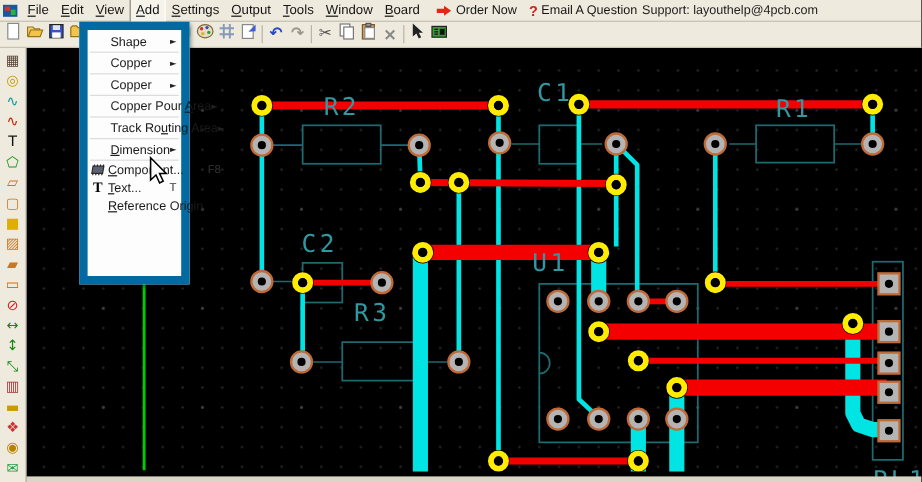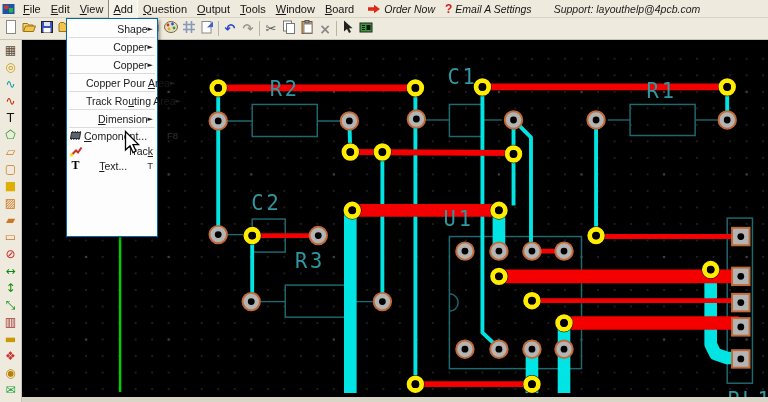--- a/index.html
+++ b/index.html
@@ -7,24 +7,24 @@
   #root{position:relative;width:768px;height:402px;border-radius:26px;}
 
   
   .menubar{position:absolute;left:0;top:0;width:768px;height:18px;background:#eeeadd;
     border-bottom:1px solid #d6d2c2;box-sizing:border-box;display:flex;align-items:center;
     font-size:11px;color:#151515;z-index:30;}
   .appicon{margin:0 3px 0 2px;display:flex;align-items:center;}
   .mb-item{display:inline-block;padding:1px 5px;white-space:nowrap;}
   .mb-item::first-letter{text-decoration:underline;}
   .mb-item.active{background:#f6f3ea;border:1px solid;border-color:#8a8678 #fdfdf8 #fdfdf8 #8a8678;padding:4px 4px;}
-  .mb-extra{display:flex;align-items:center;font-size:10.5px;white-space:nowrap;font-style:italic;}
+  .mb-extra{display:flex;align-items:center;font-size:10.5px;white-space:nowrap;}
   .mb-q{color:#d02020;font-weight:bold;font-size:12px;margin:0 3px 0 10px;}
   .mb-arrow{margin:0 3px 0 8px;display:flex;align-items:center;}
-  .mb-support{margin-left:22px;color:#222;}
+  .mb-support{margin-left:4px;color:#222;}
 
   
   .toolbar{position:absolute;left:0;top:18px;width:768px;height:22px;background:#eeeadd;
     border-bottom:1px solid #c9c5b5;box-sizing:border-box;display:flex;align-items:center;
     padding-left:2px;z-index:5;}
   .tb{width:18px;height:18px;display:flex;align-items:center;justify-content:center;flex:none;}
   .tbg{font-size:13px;line-height:16px;font-family:"DejaVu Sans",sans-serif;}
   .tbsep{width:1px;height:15px;background:#b9b5a5;margin:0 2px;flex:none;}
   .tbspacer{width:70px;flex:none;}
 
@@ -34,22 +34,22 @@
     align-items:center;padding-top:3px;gap:3px;z-index:5;}
   .sb{width:16px;height:14px;font-size:12px;line-height:14px;text-align:center;
     font-family:"DejaVu Sans",sans-serif;flex:none;}
 
   
   #pcb{position:absolute;left:22px;top:40px;z-index:1;}
   .bottomstrip{position:absolute;left:22px;top:397px;width:746px;height:5px;background:#d9d5c7;z-index:2;}
 
   
   .addmenu{position:absolute;left:66px;top:18px;width:92px;height:219px;background:#fdfdfd;
-    border:1px solid #0369a1;box-shadow:2px 2px 3px rgba(0,0,0,.35);z-index:40;box-sizing:border-box;
-    padding-top:1px;font-size:10.5px;color:#1a1a1a;text-align:right;}
+    border:7px solid #0369a1;box-shadow:2px 2px 3px rgba(0,0,0,.35);z-index:40;box-sizing:border-box;
+    padding-top:1px;font-size:10.5px;color:#1a1a1a;}
   .mi{display:flex;align-items:center;box-sizing:border-box;}
   .mi.grp{height:18px;border-bottom:1px solid #dcdcdc;margin:0 2px;padding-right:2px;}
   .mi.act{height:15.2px;padding-right:4px;}
   .mic{width:17px;display:flex;justify-content:center;align-items:center;flex:none;}
   .mil{flex:1;white-space:nowrap;}
   .mil u{text-decoration:underline;}
   .mis{font-size:9.5px;color:#333;margin-left:20px;}
   .mia{font-size:7px;color:#222;margin-left:auto;font-family:"DejaVu Sans",sans-serif;}
   .tserif{font-family:"Liberation Serif",serif;font-weight:bold;font-size:12px;color:#000;}
 
@@ -65,33 +65,33 @@
       <svg width="13" height="12">
           <rect x="0.5" y="1" width="12" height="10" fill="#1a56a8"></rect>
           <rect x="2" y="2.5" width="4.5" height="3.5" fill="#e03020"></rect>
           <rect x="7" y="5" width="4" height="4.5" fill="#30b040"></rect>
         </svg>
     </span>
     <span class="mb-item">File</span>
     <span class="mb-item">Edit</span>
     <span class="mb-item">View</span>
     <span class="mb-item active">Add</span>
-    <span class="mb-item">Question</span>
+    <span class="mb-item">Settings</span>
     <span class="mb-item">Output</span>
     <span class="mb-item">Tools</span>
     <span class="mb-item">Window</span>
     <span class="mb-item">Board</span>
     <span class="mb-arrow">
       <svg width="14" height="10">
           <path d="M1,3.2 h6 v-2.4 l6,4.2 -6,4.2 v-2.4 h-6 z" fill="#e02818"></path>
         </svg>
     </span>
     <span class="mb-extra">Order Now</span>
     <span class="mb-q">?</span>
-    <span class="mb-extra">Email A Settings</span>
+    <span class="mb-extra">Email A Question</span>
     <span class="mb-extra mb-support">Support: layouthelp@4pcb.com</span>
   </div>
 
   <div class="toolbar">
     <span class="tb">
         <span><svg width="16" height="16">
             <rect x="3.5" y="1.5" width="9" height="13" fill="#fff" stroke="#8a8a8a"></rect>
           </svg></span>
       </span>
     <span class="tb">
@@ -486,32 +486,27 @@
             <g transform="skewX(-10)">
               <rect x="4" y="2.5" width="9" height="6" fill="#5c6270" stroke="#2a2a2a"></rect>
               <path d="M5,1 v1.5 M7.5,1 v1.5 M10,1 v1.5 M12.5,1 v1.5 M5,8.5 v1.5 M7.5,8.5 v1.5 M10,8.5 v1.5 M12.5,8.5 v1.5" stroke="#2a2a2a"></path>
             </g>
           </svg>
         </span>
       <span class="mil"><u>C</u>omponent...</span>
         <span class="mis">F8</span>
       </div>
     <div class="mi act">
-      <span class="mic">
-          <svg width="14" height="12">
-            <path d="M2.5,10 L7,5.5 L9,7.5 L12.5,2.5" stroke="#d03020" fill="none" stroke-width="2"></path>
-            <circle cx="2.5" cy="10" r="1.8" fill="#ffd92a"></circle>
-          </svg>
-        </span>
-      <span class="mil">Trac<u>k</u></span>
-      </div>
-    <div class="mi act">
       <span class="mic tserif">T</span>
       <span class="mil"><u>T</u>ext...</span>
         <span class="mis">T</span>
       </div>
+    <div class="mi act">
+      <span class="mic"></span>
+        <span class="mil"><u>R</u>eference Origin</span>
+      </div>
   </div>
 
   <svg class="cursor" width="17" height="25" viewBox="0 0 17 25">
     <path d="M1.5,1.5 L1.5,20 L6,15.8 L9,22.5 L12,21 L9,14.6 L14.5,14.6 Z" fill="#fff" stroke="#000" stroke-width="1.3"></path>
   </svg>
 
 </div>
 
 </body></html>

